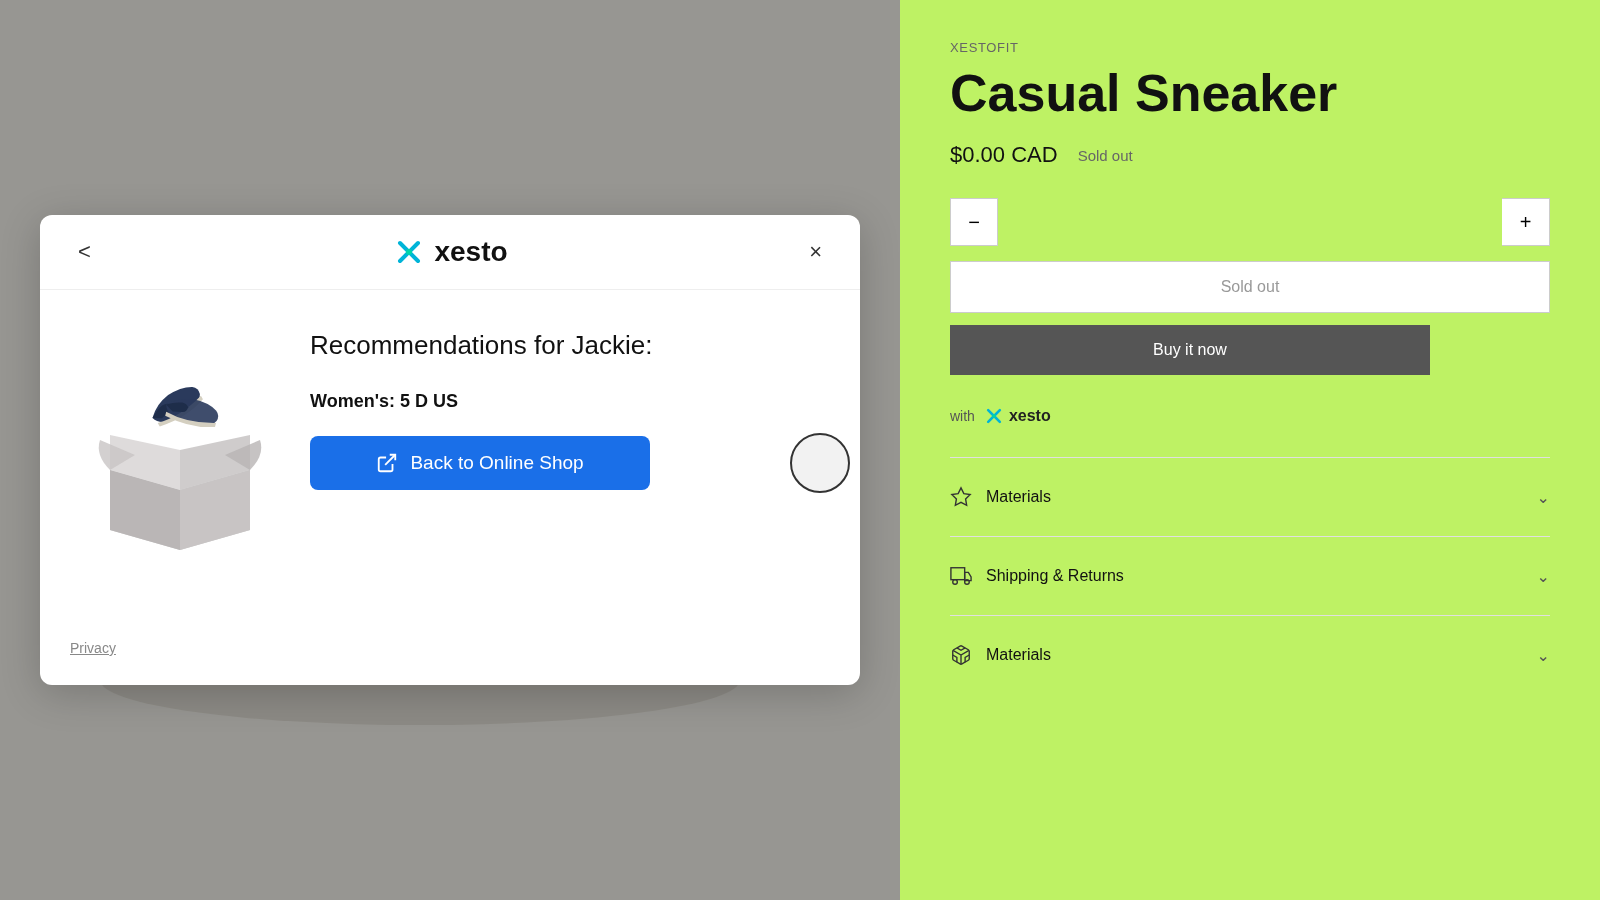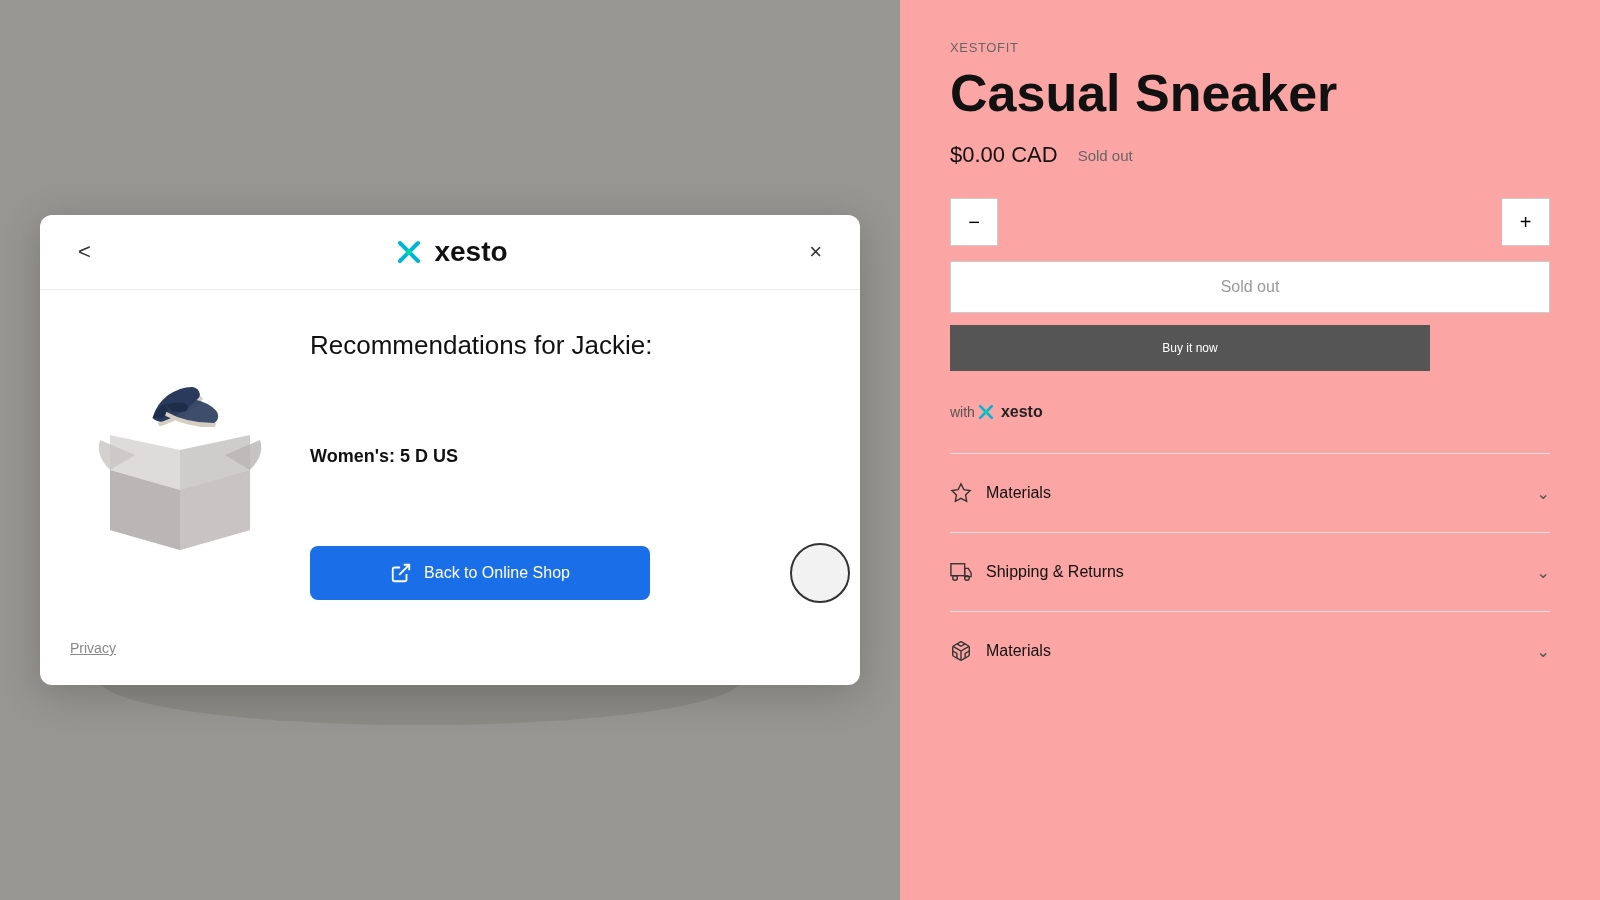--- a/index.html
+++ b/index.html
@@ -27,21 +27,21 @@
       width: 100%;
       height: 100%;
       position: absolute;
       top: 0; left: 0;
     }
 
     
     .product-details {
       width: 700px;
       height: 900px;
-      background: #fca5a5;
+      background: #bef264;
       padding: 40px 50px;
       overflow-y: auto;
       flex-shrink: 0;
     }
 
     .brand-name {
       font-size: 13px;
       color: #666;
       letter-spacing: 0.05em;
       text-transform: uppercase;
@@ -102,30 +102,30 @@
       cursor: default;
       margin-bottom: 12px;
     }
 
     .buy-now-btn {
       width: 80%;
       padding: 16px;
       border: none;
       background: #555;
       color: white;
-      font-size: 12px;
+      font-size: 16px;
       text-align: center;
       cursor: pointer;
       margin-bottom: 30px;
     }
 
     .powered-by-row {
       display: flex;
       align-items: center;
-      gap: 0;
+      gap: 8px;
       margin-bottom: 30px;
       font-size: 14px;
       color: #555;
     }
 
     .xesto-logo-small {
       display: inline-flex;
       align-items: center;
       gap: 4px;
       font-size: 16px;
@@ -244,21 +244,21 @@
       flex-shrink: 0;
       display: flex;
       align-items: center;
       justify-content: center;
     }
 
     .modal-content-right {
       flex: 1;
       display: flex;
       flex-direction: column;
-      justify-content: space-between;
+      justify-content: flex-start;
       padding-top: 10px;
     }
 
     .recommendations-title {
       font-size: 26px;
       font-weight: 500;
       color: #111;
       margin-bottom: 30px;
     }
 
@@ -268,21 +268,21 @@
       margin-bottom: 24px;
       font-weight: bold;
     }
 
     .back-to-shop-btn {
       background: #1a6fe8;
       color: white;
       border: none;
       border-radius: 8px;
       padding: 16px 30px;
-      font-size: 16px;
+      font-size: 19px;
       cursor: pointer;
       display: flex;
       align-items: center;
       gap: 12px;
       width: 340px;
       justify-content: center;
       position: relative;
     }
 
     .click-circle {

